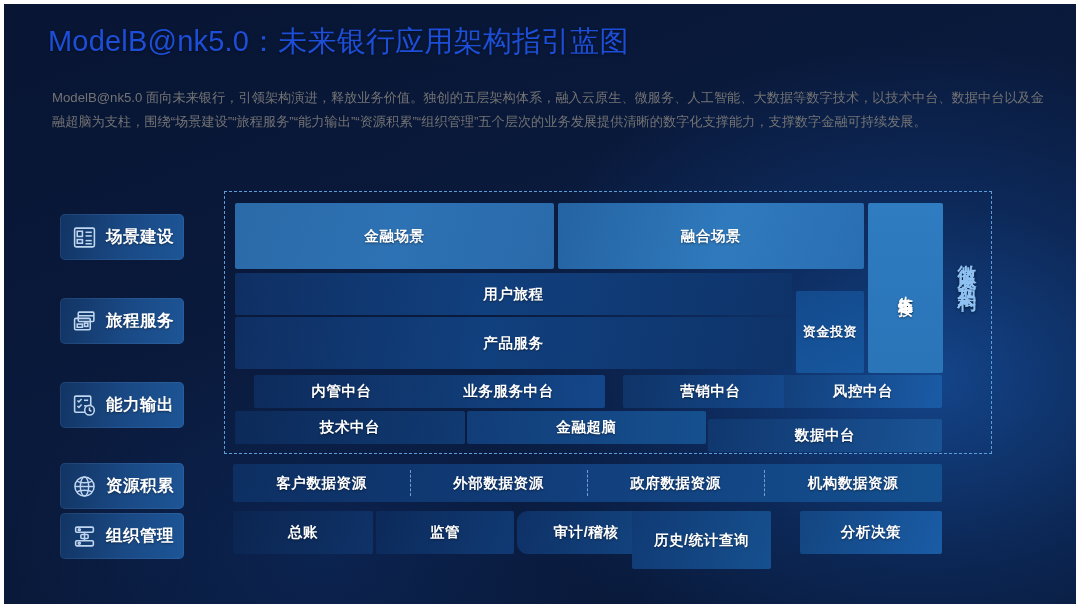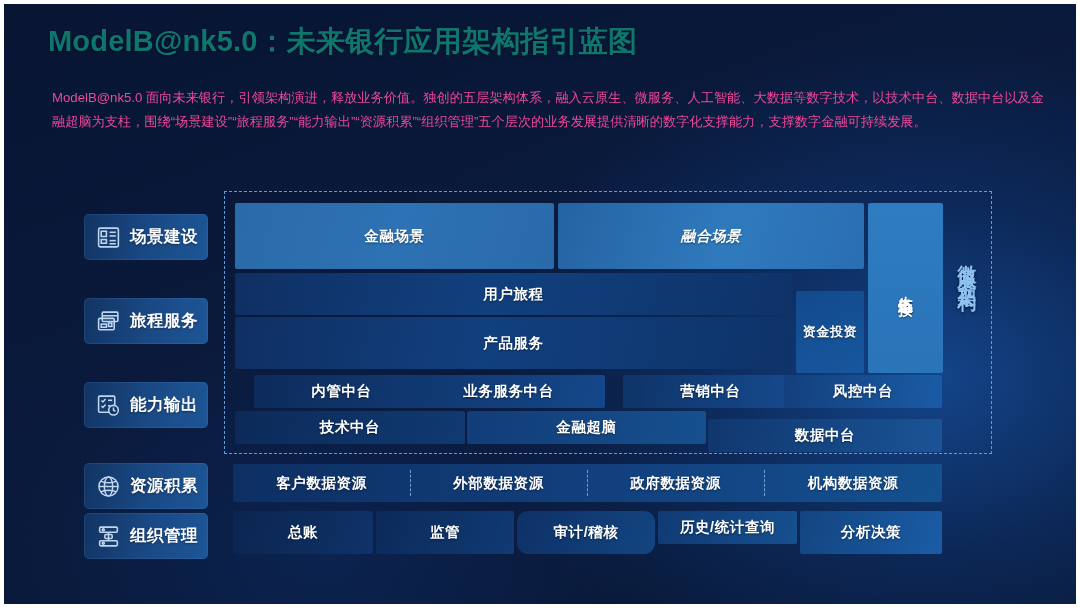--- a/index.html
+++ b/index.html
@@ -22,40 +22,40 @@
     position: absolute; inset: 0;
     border: 4px solid #ffffff;
     pointer-events: none;
     z-index: 60;
   }
 
   
   .header { position: absolute; left: 0; top: 0; width: 1080px; }
   .title {
     position: absolute; left: 48px; top: 22px;
-    font-size: 29px; font-weight: bold;
+    font-size: 29px; font-weight: normal;
     letter-spacing: 0.2px;
-    color: #0f766e;
+    color: #1d4ed8;
     white-space: nowrap;
     text-shadow: 0 1px 3px rgba(0,0,0,0.45);
   }
   .subtitle {
     position: absolute; left: 52px; top: 86px;
     width: 992px;
     font-size: 13.2px;
     line-height: 24px;
-    color: #ec4899;
+    color: #737373;
     text-align: justify;
     text-justify: inter-ideograph;
   }
 
   
   .layer-label {
     position: absolute;
-    left: 84px;
+    left: 60px;
     width: 124px;
     height: 46px;
     border-radius: 5px;
     display: flex; align-items: center;
     gap: 9px;
     padding-left: 12px;
     background: linear-gradient(100deg, #123463 0%, #1a4a86 55%, #1d5596 100%);
     box-shadow: inset 0 0 0 1px rgba(120,175,235,0.12);
     z-index: 8;
   }
@@ -216,21 +216,21 @@
       <line x1="12" y1="8" x2="12" y2="16"></line>
       <rect x="8.5" y="10" width="7" height="4" rx="1"></rect>
     </svg>
   </span>
   <span class="tx">组织管理</span>
 </div>
 
 <div class="dashed-box"></div>
 
 <div class="blk f-scene-a" style="left:235px; top:203px; width:319px; height:66px;">金融场景</div>
-<div class="blk f-scene-b" style="left:558px; top:203px; width:306px; height:66px;font-style:italic;">融合场景</div>
+<div class="blk f-scene-b" style="left:558px; top:203px; width:306px; height:66px;">融合场景</div>
 
 <div class="blk f-eco vtxt" style="left:868px; top:203px; width:75px; height:170px;">生态链接</div>
 
 <div class="blk f-journey" style="left:235px; top:273px; width:557px; height:42px;">用户旅程</div>
 <div class="blk f-journey" style="left:235px; top:317px; width:557px; height:52px;">产品服务</div>
 
 <div class="blk f-fund sm" style="left:796px; top:291px; width:68px; height:82px; flex-direction:column;">资金投资</div>
 
 <div class="blk f-mid-1" style="left:235px; top:375px; width:175px; height:33px;">内管中台</div>
 <div class="blk f-mid-2" style="left:412px; top:375px; width:193px; height:33px;">业务服务中台</div>
@@ -248,16 +248,16 @@
 <div class="blk" style="left:410px; top:464px; width:177px; height:38px; background:none;">外部数据资源</div>
 <div class="blk" style="left:587px; top:464px; width:177px; height:38px; background:none;">政府数据资源</div>
 <div class="blk" style="left:764px; top:464px; width:178px; height:38px; background:none;">机构数据资源</div>
 <div class="dot-sep" style="left:410px; top:470px;"></div>
 <div class="dot-sep" style="left:587px; top:470px;"></div>
 <div class="dot-sep" style="left:764px; top:470px;"></div>
 
 <div class="blk f-org-1" style="left:233px; top:511px; width:140px; height:43px;">总账</div>
 <div class="blk f-org-2" style="left:376px; top:511px; width:138px; height:43px;">监管</div>
 <div class="blk f-org-3" style="left:517px; top:511px; width:138px; height:43px;">审计/稽核</div>
-<div class="blk f-org-4" style="left:658px; top:511px; width:139px; height:33px;">历史/统计查询</div>
+<div class="blk f-org-4" style="left:632px; top:511px; width:139px; height:58px;">历史/统计查询</div>
 <div class="blk f-org-5" style="left:800px; top:511px; width:142px; height:43px;">分析决策</div>
 
 <div class="page-frame"></div>
 
 </body></html>

